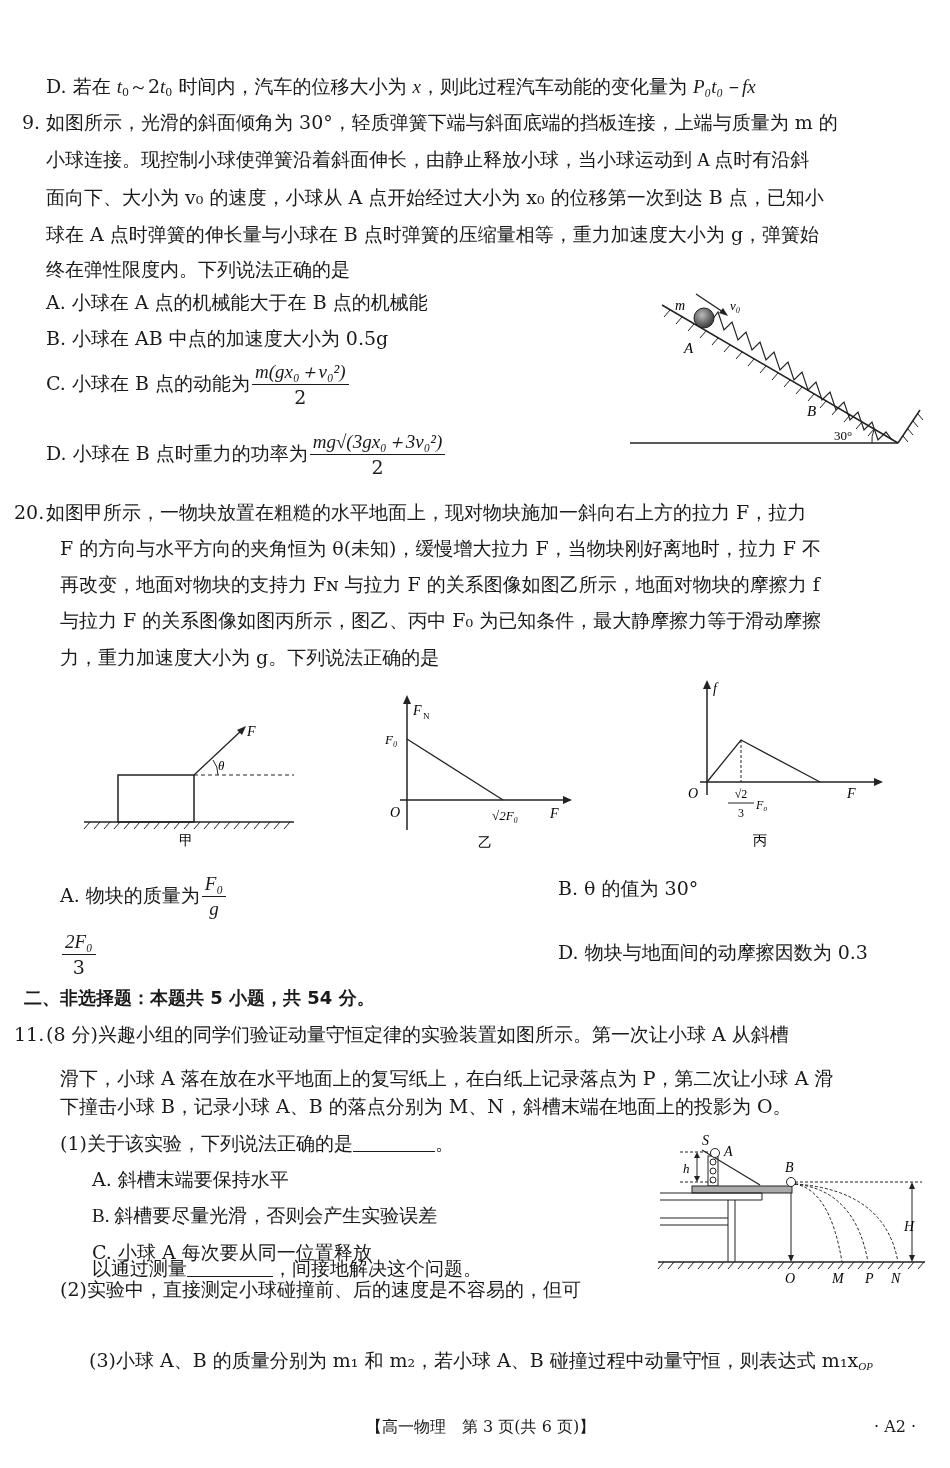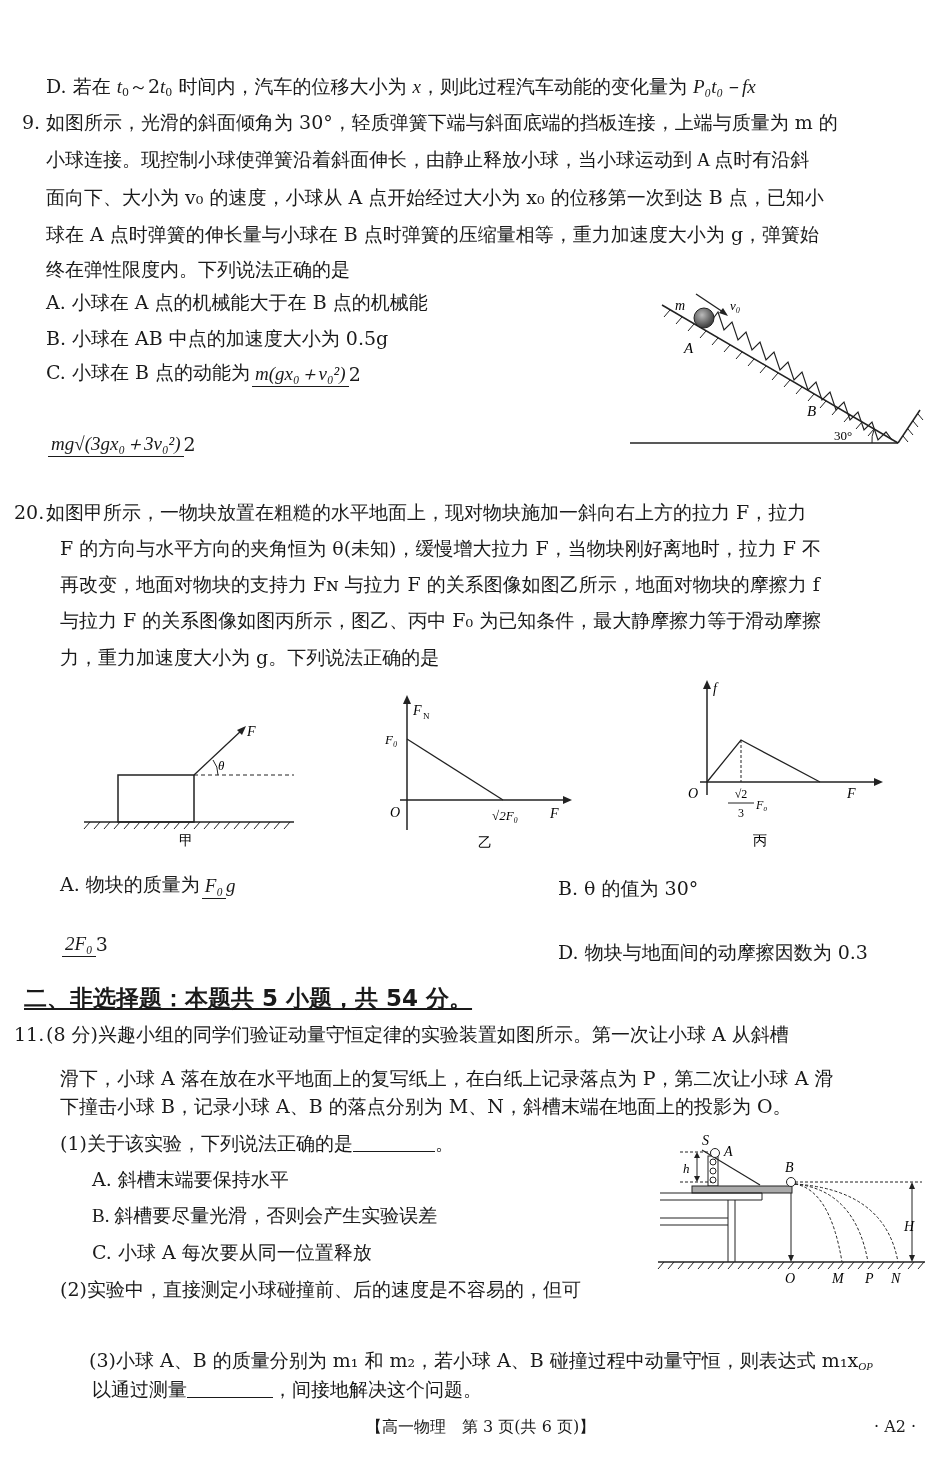--- a/index.html
+++ b/index.html
@@ -4,24 +4,24 @@
 <style>
   html, body { margin: 0; padding: 0; background: #ffffff; }
   body {
     width: 950px; height: 1468px; position: relative; overflow: hidden;
     font-family: "DejaVu Serif", "Liberation Serif", serif;
     color: #1a1a1a; font-size: 19px;
   }
   .ln { position: absolute; white-space: nowrap; line-height: 24px; }
   .it { font-style: italic; font-family: "Liberation Serif", "DejaVu Serif", serif; }
   sub { font-size: 11px; vertical-align: -3px; }
-  .frac { display: inline-flex; flex-direction: row; align-items: center; vertical-align: middle; margin: 0 2px; }
+  .frac { display: inline-flex; flex-direction: column; align-items: center; vertical-align: middle; margin: 0 2px; }
   .frac .num { border-bottom: 1px solid #1a1a1a; padding: 0 3px; line-height: 24px; }
   .frac .den { line-height: 24px; }
-  .bold { font-weight: bold; font-family: "DejaVu Sans", "Liberation Sans", sans-serif; font-size: 23px; text-decoration: underline; }
+  .bold { font-weight: bold; font-family: "DejaVu Sans", "Liberation Sans", sans-serif; font-size: 18px; }
   .blank { display: inline-block; border-bottom: 1px solid #1a1a1a; width: 82px; height: 18px; vertical-align: -2px; }
   .footer { position: absolute; top: 1417px; font-size: 16px; }
   svg { position: absolute; overflow: visible; }
   svg text { font-family: "Liberation Serif", "DejaVu Serif", serif; }
 </style>
 </head>
 <body>
 
 <div class="ln" style="left:46px; top:74px;">
   <span>D. 若在 </span><span class="it">t</span><sub>0</sub><span>～2</span><span class="it">t</span><sub>0</sub><span> 时间内，汽车的位移大小为 </span><span class="it">x</span><span>，则此过程汽车动能的变化量为 </span><span class="it">P₀t₀－fx</span>
@@ -36,21 +36,21 @@
 
 <div class="ln" style="left:46px; top:290px;">A. 小球在 A 点的机械能大于在 B 点的机械能</div>
 <div class="ln" style="left:46px; top:326px;">B. 小球在 AB 中点的加速度大小为 0.5g</div>
 <div class="ln" style="left:46px; top:360px;">
   <span>C. 小球在 B 点的动能为</span><span class="frac">
       <span class="num it">m(gx₀＋v₀²)</span>
       <span class="den">2</span>
     </span>
 </div>
 <div class="ln" style="left:46px; top:430px;">
-  <span class="frac">
+  <span>D. 小球在 B 点时重力的功率为</span><span class="frac">
       <span class="num it">mg√(3gx₀＋3v₀²)</span>
       <span class="den">2</span>
     </span>
 </div>
 
 <svg style="left:620px; top:290px;" width="330" height="170">
   <line x1="10" y1="153" x2="278" y2="153" stroke="#222" stroke-width="1.5"></line>
   <line x1="42" y1="15" x2="278" y2="153" stroke="#222" stroke-width="1.5"></line>
   <g stroke="#222" stroke-width="1">
     <line x1="50" y1="20" x2="44" y2="27"></line>
@@ -193,21 +193,21 @@
 <div class="ln" style="left:60px; top:1066px;">滑下，小球 A 落在放在水平地面上的复写纸上，在白纸上记录落点为 P，第二次让小球 A 滑</div>
 <div class="ln" style="left:60px; top:1094px;">下撞击小球 B，记录小球 A、B 的落点分别为 M、N，斜槽末端在地面上的投影为 O。</div>
 
 <div class="ln" style="left:60px; top:1131px;">
   <span>(1)关于该实验，下列说法正确的是</span><span class="blank"></span><span>。</span>
 </div>
 <div class="ln" style="left:92px; top:1167px;">A. 斜槽末端要保持水平</div>
 <div class="ln" style="left:92px; top:1204px;font-family:Liberation Serif, serif;">B. 斜槽要尽量光滑，否则会产生实验误差</div>
 <div class="ln" style="left:92px; top:1240px;">C. 小球 A 每次要从同一位置释放</div>
 <div class="ln" style="left:60px; top:1277px;">(2)实验中，直接测定小球碰撞前、后的速度是不容易的，但可</div>
-<div class="ln" style="left:92px; top:1377px;text-align:center;">
+<div class="ln" style="left:92px; top:1256px;text-align:center;">
   <span>以通过测量</span><span class="blank" style="width:86px"></span><span>，间接地解决这个问题。</span>
 </div>
 <div class="ln" style="left:60px; top:1348px;margin-left:29px;">
   <span>(3)小球 A、B 的质量分别为 m₁ 和 m₂，若小球 A、B 碰撞过程中动量守恒，则表达式 m₁x</span><sub class="it">OP</sub>
 </div>
 
 <svg style="left:650px; top:1120px;" width="300" height="175">
   <line x1="30" y1="32" x2="62" y2="32" stroke="#222" stroke-width="1" stroke-dasharray="3,2"></line>
   <line x1="30" y1="62" x2="62" y2="62" stroke="#222" stroke-width="1" stroke-dasharray="3,2"></line>
   <line x1="47" y1="35" x2="47" y2="59" stroke="#222" stroke-width="1"></line>

